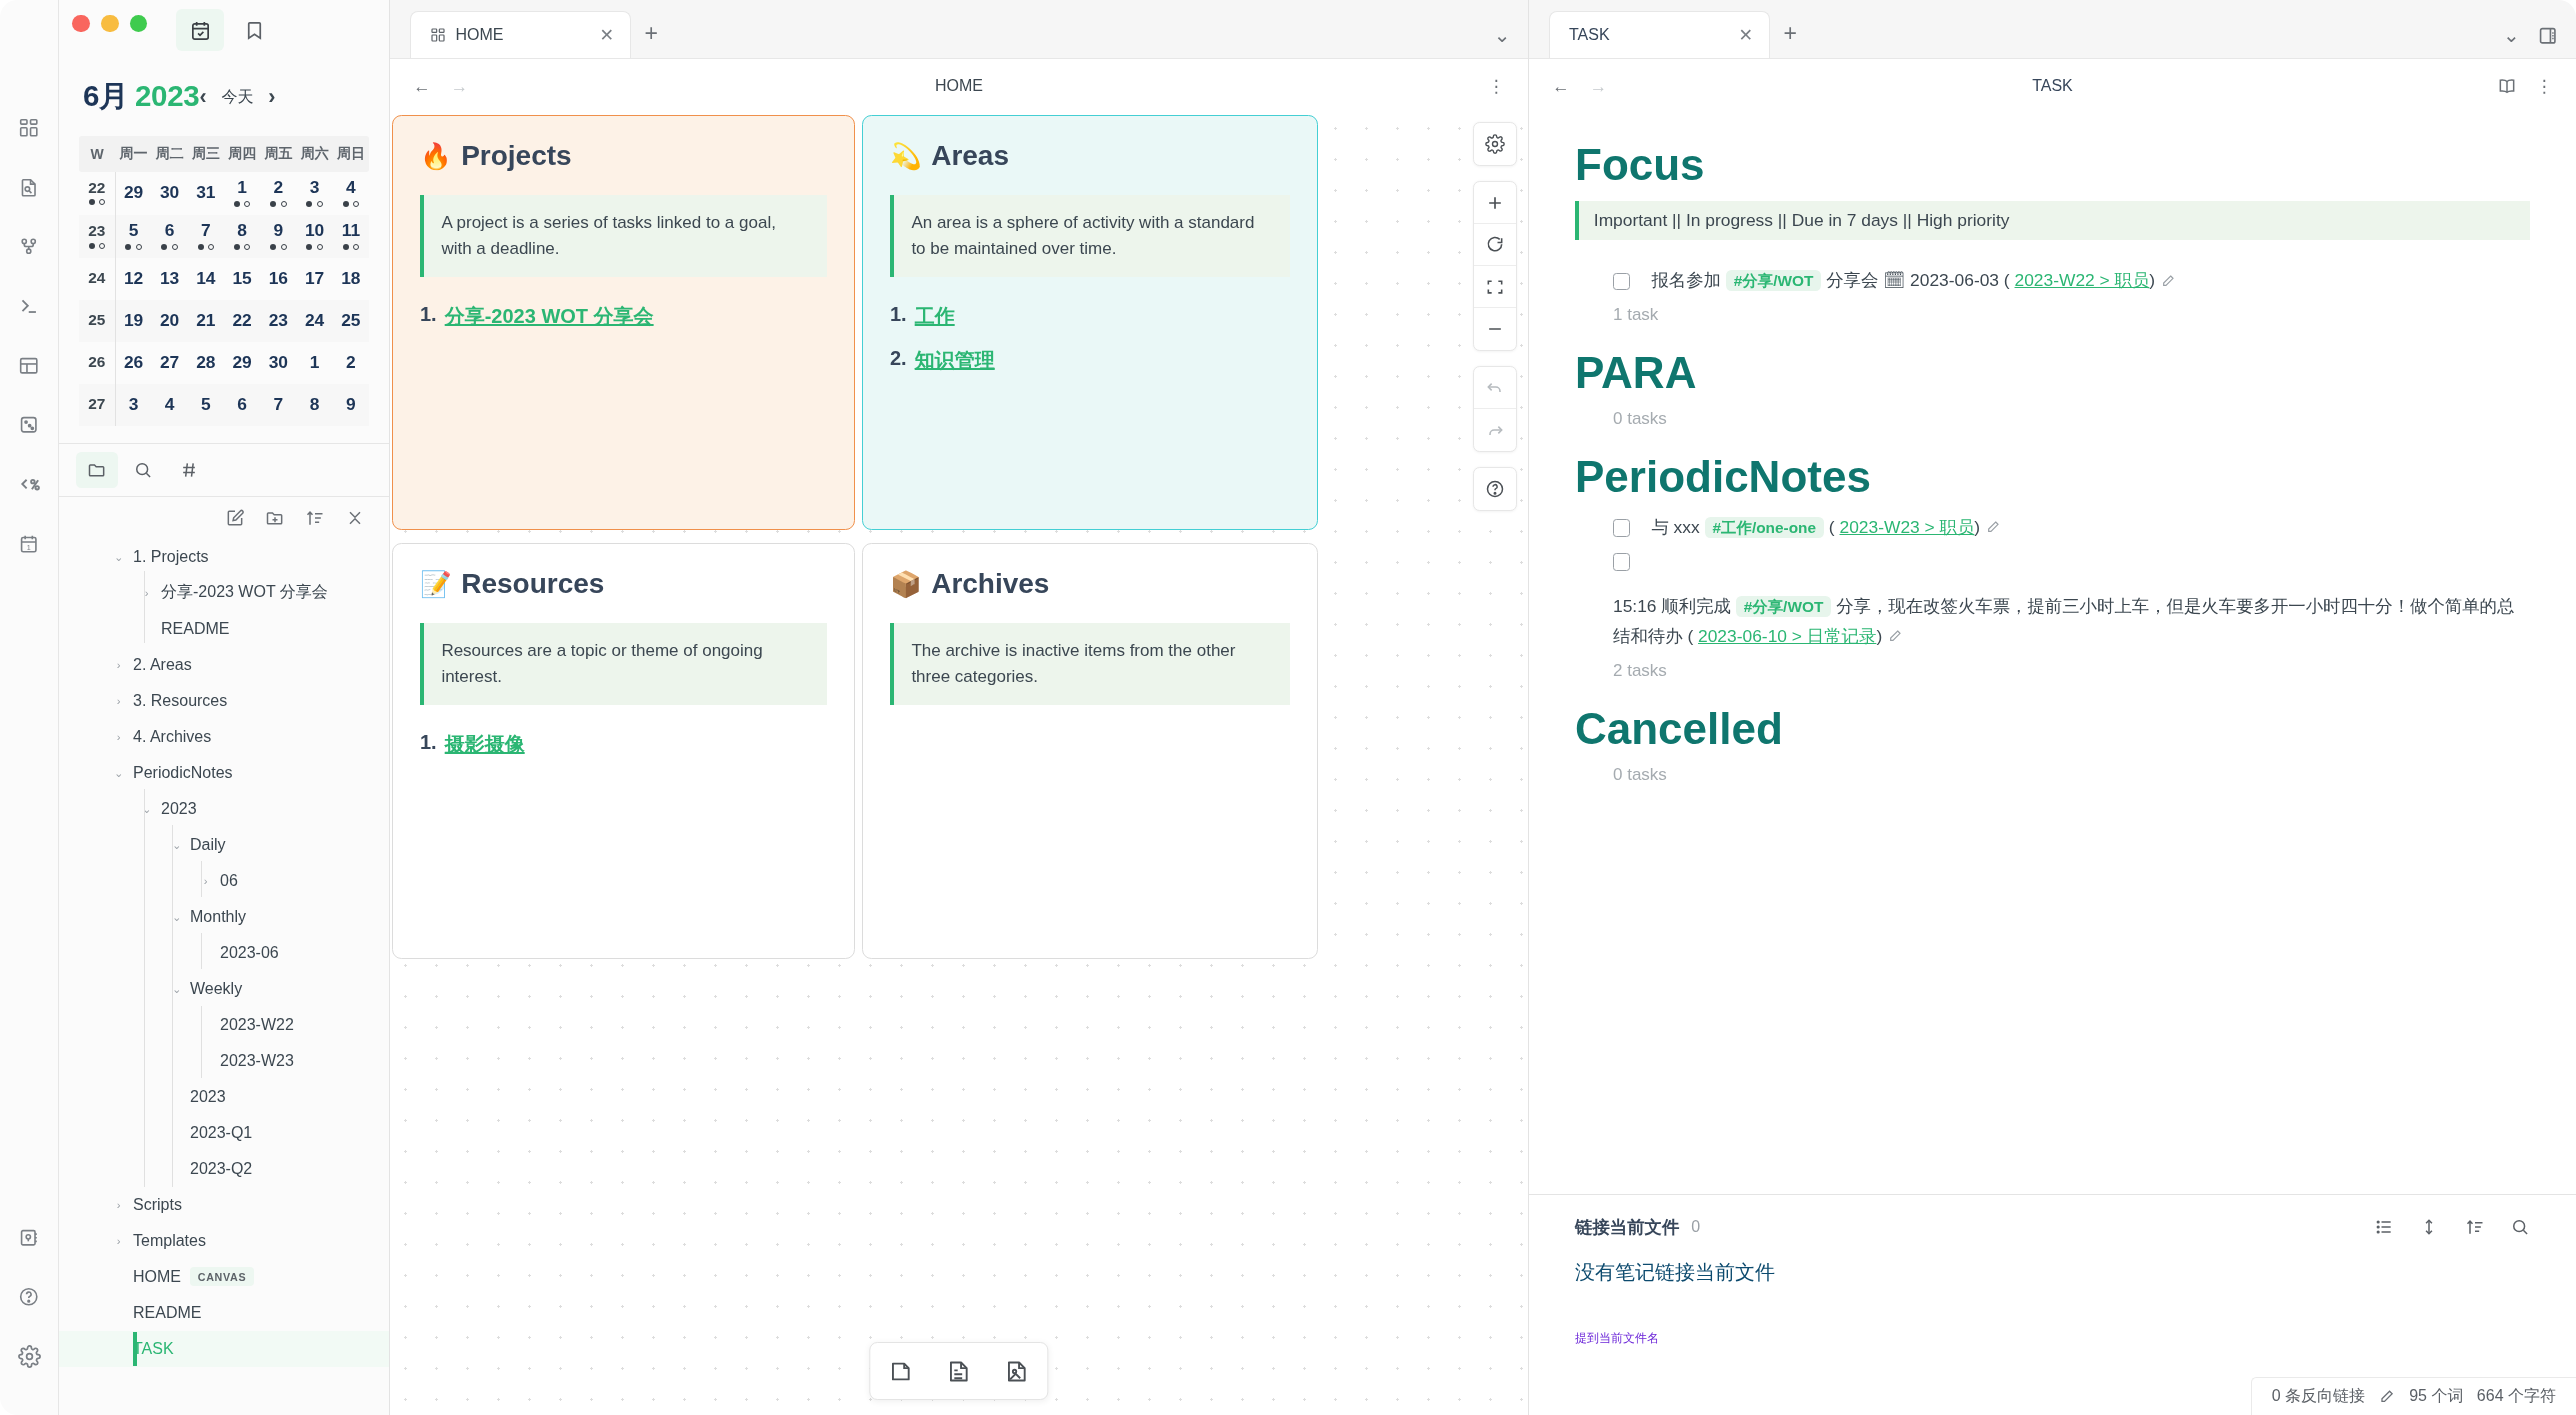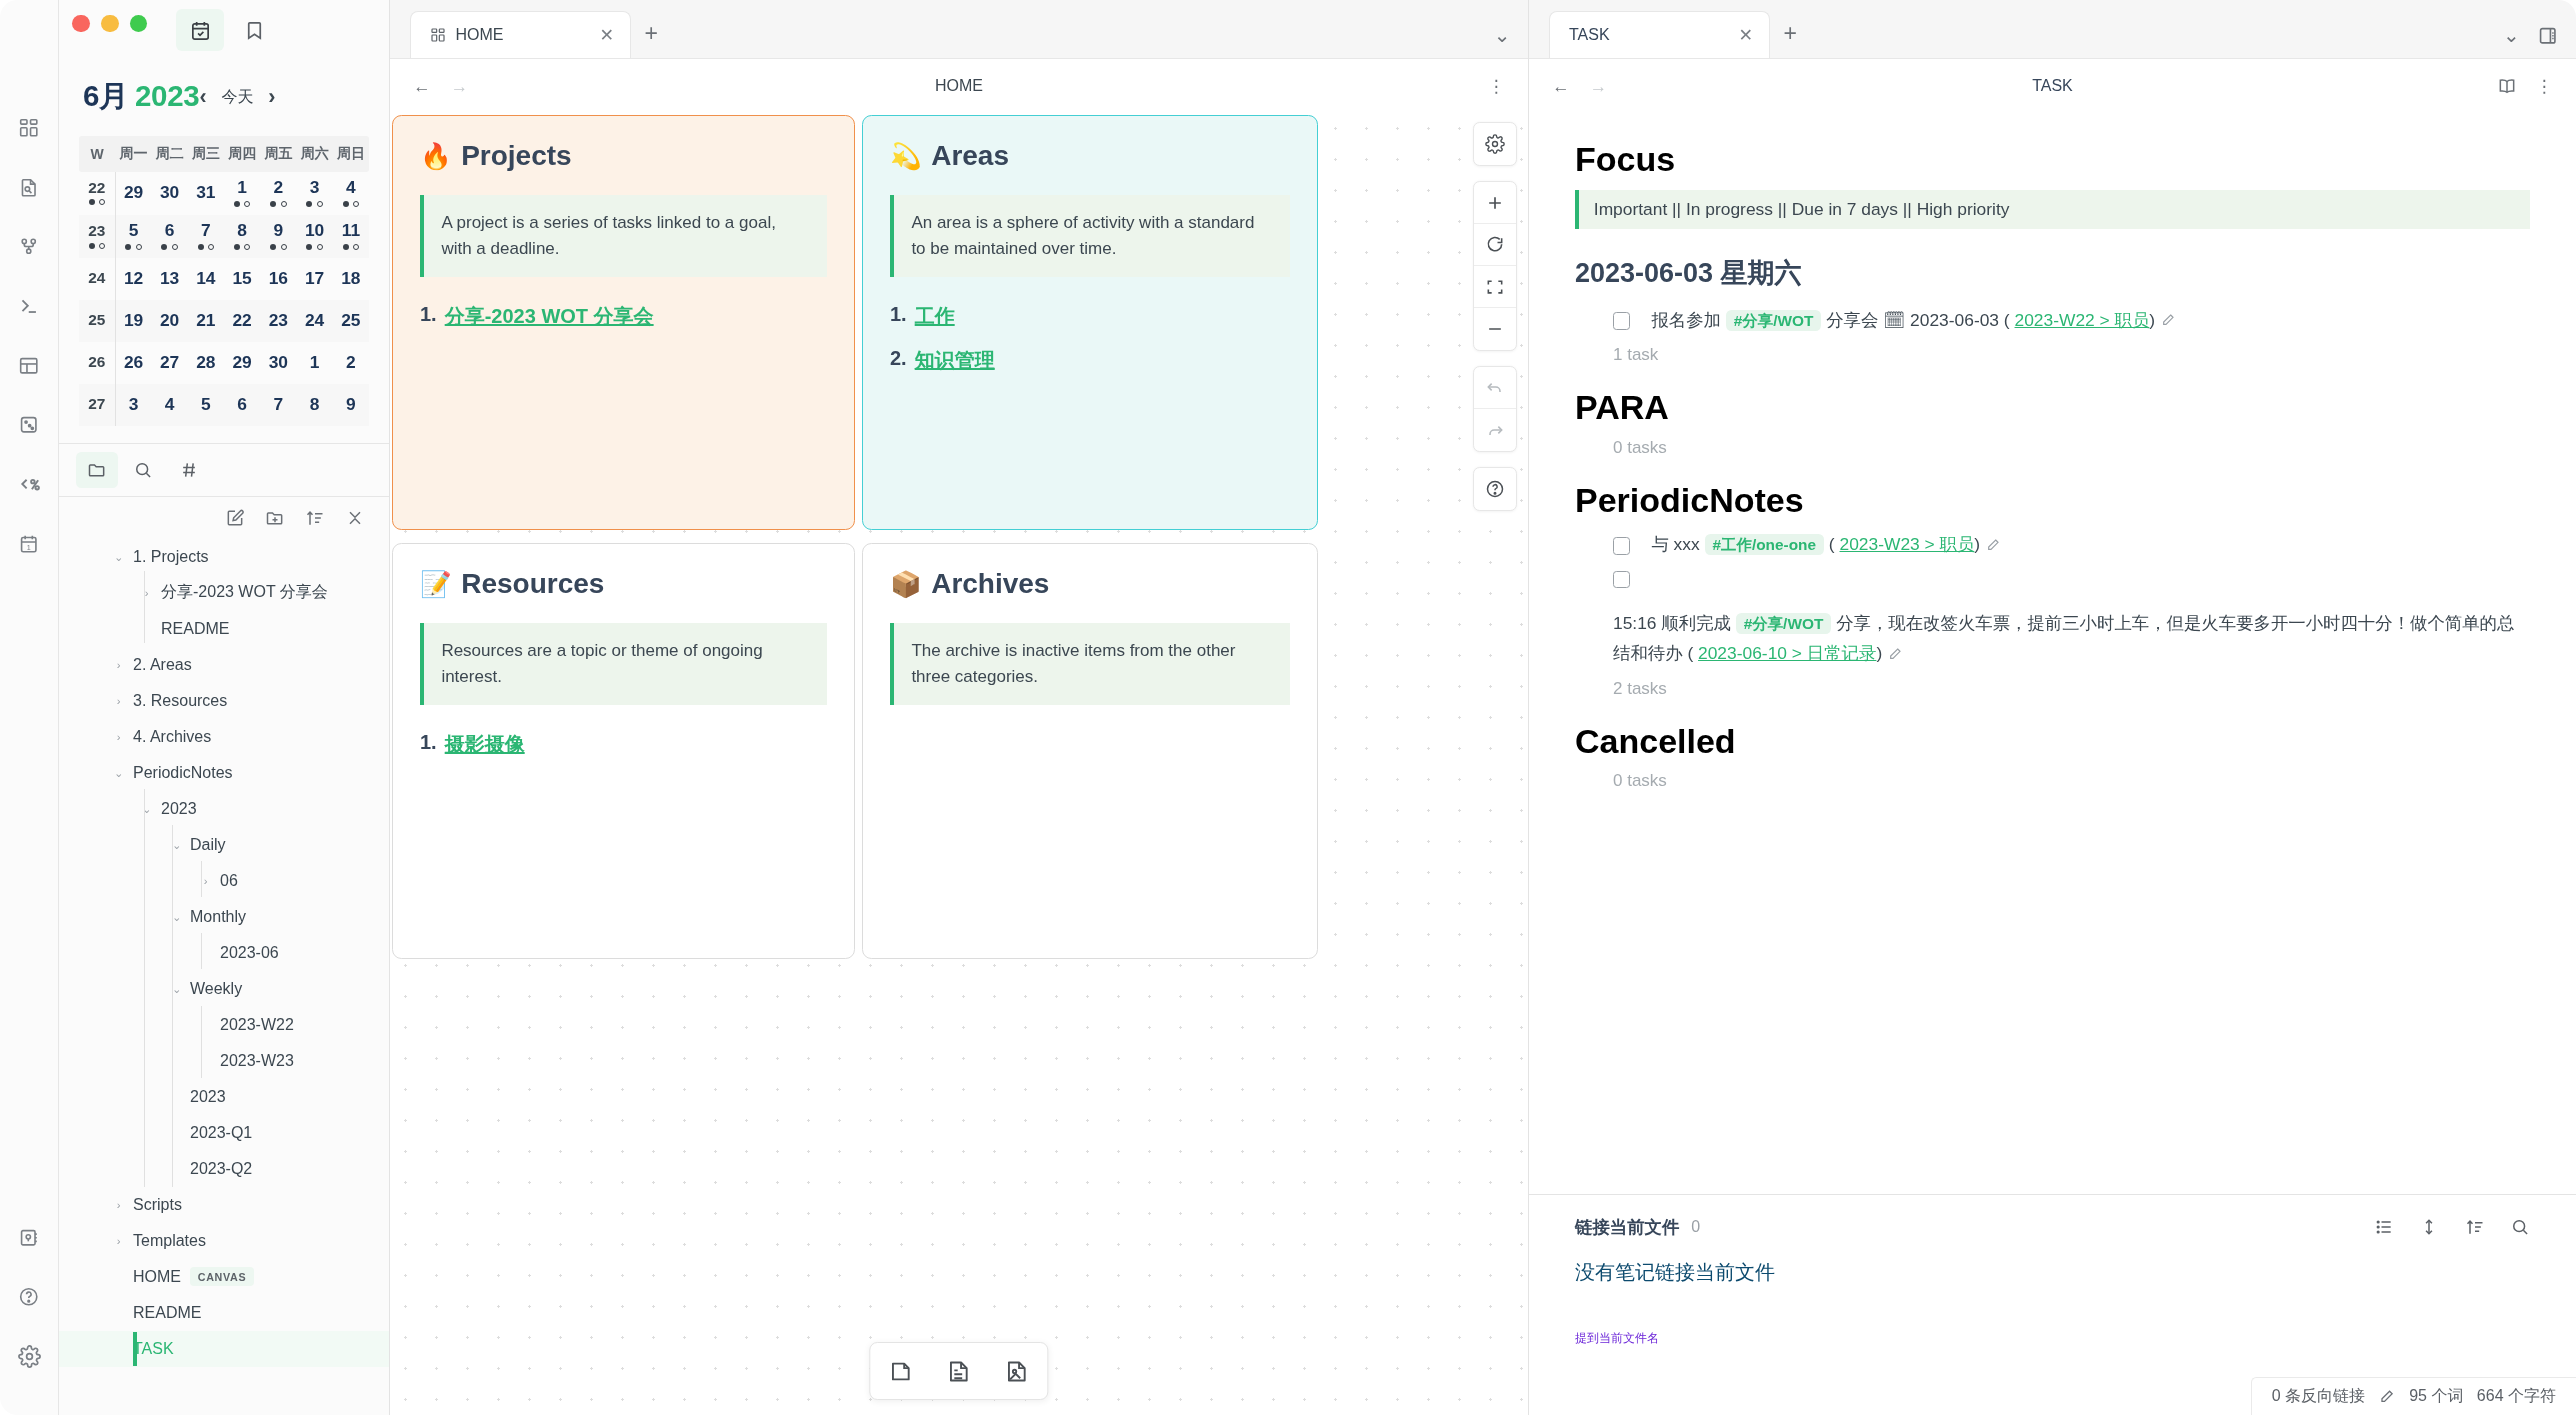--- a/index.html
+++ b/index.html
@@ -245,21 +245,21 @@
   
   .rightpanel {
     width: 1047px; flex: 0 0 1047px; height:100%;
     display:flex; flex-direction:column; background:#fff;
     position:relative;
   }
   .doc {
     flex: 1 1 auto; padding: 27px 46px 0 46px; overflow:hidden; position:relative;
   }
   .doc h1 {
-    font-size: 34px; font-weight:700; color:#000000; margin-bottom: 10.7px;
+    font-size: 44px; font-weight:700; color:#0f766e; margin-bottom: 10.7px;
   }
   .doc h2 { font-size: 27px; font-weight:700; color:#37465A; margin: 0 0 6.7px 0; }
   .doc .callout2 {
     background:#EDF5EC; border-left:4px solid #2BB673;
     padding: 9.4px 14.8px; font-size: 17.4px; color:#3c4750; margin-bottom: 25.5px;
   }
   .tasksec { margin-bottom: 23px; }
   .taskline {
     display:flex; align-items:flex-start; gap: 21px;
     font-size: 17.4px; line-height: 1.72; color:#3c4750;
@@ -1006,21 +1006,20 @@
           </svg>
         </span>
         <span>⋮</span>
       </div>
     </div>
 
     <div class="doc" id="doc-body">
         <div class="tasksec">
           <h1>Focus</h1>
           <div class="callout2">Important || In progress || Due in 7 days || High priority</div>
-          <h2 style="margin-bottom: 14.8px;">2023-06-03 星期六</h2>
           <div class="taskline">
             <span class="checkbox"></span>
             <span class="tasktext"><span>报名参加</span> <span class="tag">#分享/WOT</span> <span>分享会 🗓 2023-06-03 (</span> <a href="#" class="ilink">2023-W22 &gt; 职员</a><span>)</span>  <span class="pencil"><svg width="16" height="16" viewBox="0 0 24 24" fill="none" stroke="currentColor" stroke-width="1.8" style="display:inline-block;vertical-align:-2.7px;">
                   <path d="M16 4.5 19.5 8 9 18.5H5.5V15z"></path>
                 </svg></span></span>
           </div>
           <div class="taskcount">1 task</div>
         </div>
         <div class="tasksec">
           <h1>PARA</h1>

